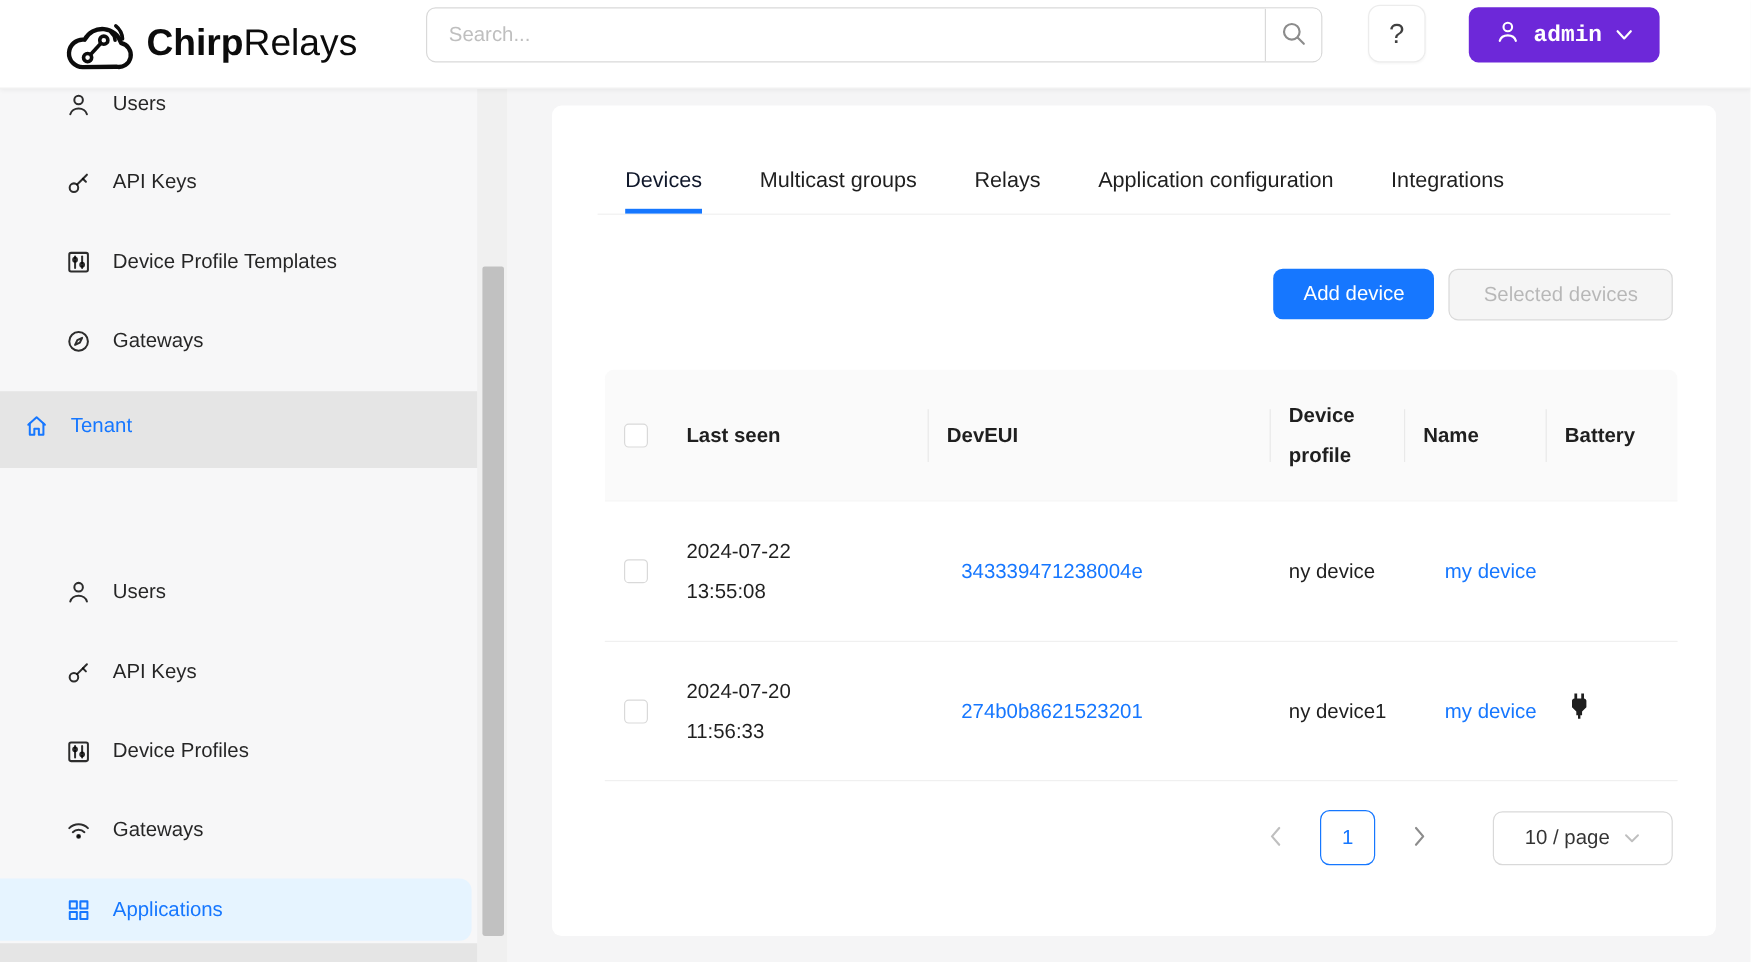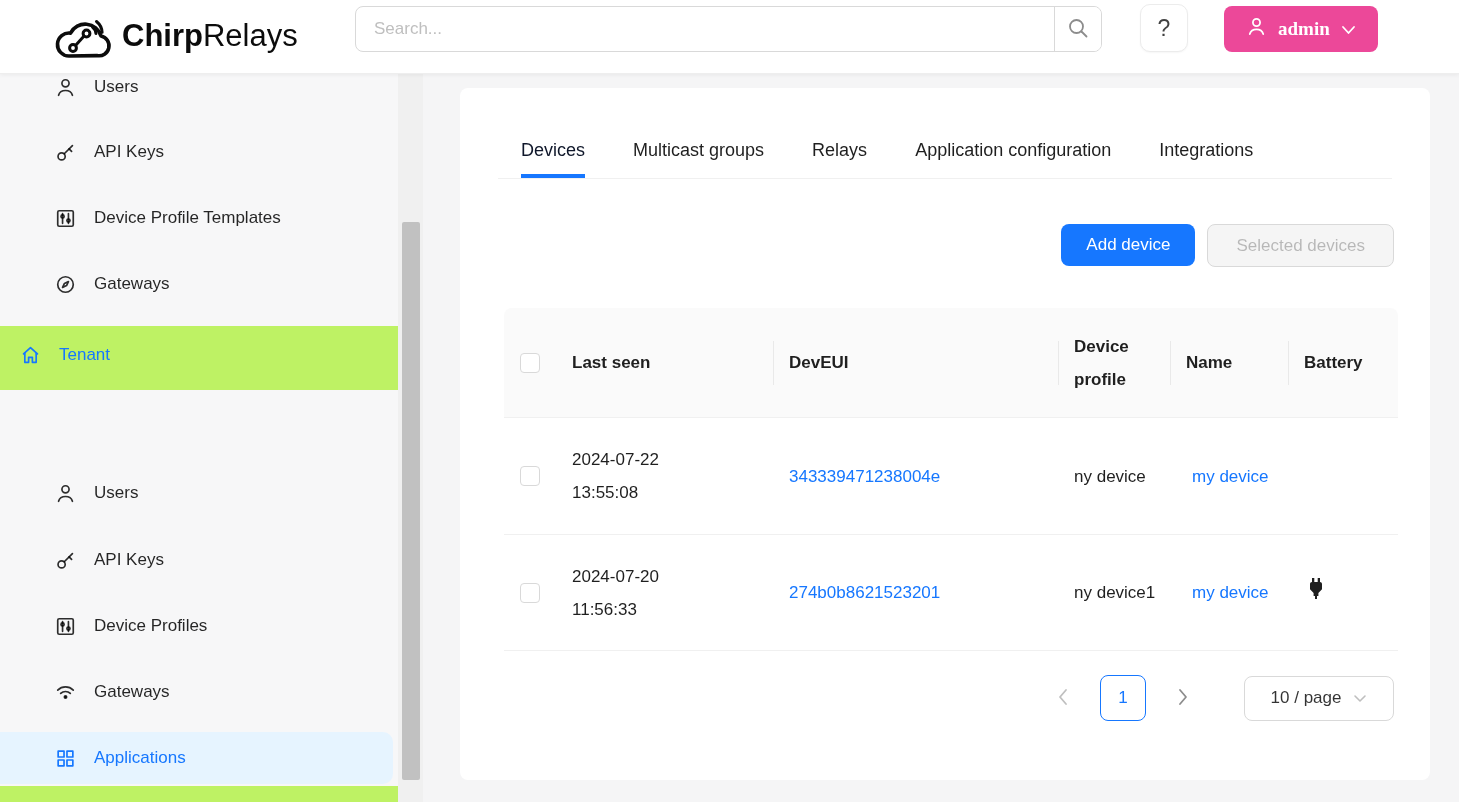--- a/index.html
+++ b/index.html
@@ -19,25 +19,25 @@
                   border:1px solid #d9d9d9; border-radius:8px; display:flex; background:#fff; overflow:hidden; }
   .search-input { flex:1; border:none; outline:none; font-size:17px; padding:0 18px;
                   color:rgba(0,0,0,0.88); background:transparent; font-family:"Liberation Sans",sans-serif; }
   .search-input::placeholder { color:#bfbfbf; }
   .search-btn { width:47px; border:none; border-left:1px solid #d9d9d9; background:#fff;
                 display:flex; align-items:center; justify-content:center; cursor:pointer; }
   .help-btn { position:absolute; left:1140px; top:4px; width:48px; height:48px; background:#fff;
               border:1px solid #ececec; border-radius:10px; box-shadow:0 1px 2px rgba(0,0,0,0.04);
               font-size:23px; color:rgba(0,0,0,0.75); display:flex; align-items:center; justify-content:center; cursor:pointer; }
   .admin-btn { position:absolute; left:1224px; top:6px; height:46px; padding:0 22px; border:none;
-               border-radius:8px; background:#ec4899; color:#fff; display:flex; align-items:center; gap:11px;
-               font-size:19px; font-weight:700; cursor:pointer; font-family:Liberation Serif, serif; }
+               border-radius:8px; background:#6d28d9; color:#fff; display:flex; align-items:center; gap:11px;
+               font-size:19px; font-weight:700; cursor:pointer; font-family:Liberation Mono, monospace; }
 
   
-  .sidebar { position:absolute; left:0; top:74px; width:398px; height:728px; background:#bef264; overflow:hidden; }
+  .sidebar { position:absolute; left:0; top:74px; width:398px; height:728px; background:#e5e5e5; overflow:hidden; }
   .side-block { position:absolute; left:0; width:398px; background:#f7f7f8; }
   .block1 { top:0; height:252px; }
   .block2 { top:316px; height:396px; }
   .side-item { position:absolute; left:0; width:398px; height:52px; display:flex; align-items:center;
                gap:18px; padding-left:55px; font-size:17px; color:rgba(0,0,0,0.85); cursor:pointer; }
   .side-item .ic { width:21px; height:21px; flex:0 0 21px; display:flex; align-items:center; justify-content:center; }
   .side-item.root { padding-left:20px; }
   .side-item.sel-blue { color:#1677ff; }
   .app-highlight { position:absolute; left:0; top:658px; width:393px; height:52px; background:#e6f4ff;
                    border-radius:0 10px 10px 0; }
@@ -70,21 +70,21 @@
   .cell  { display:flex; align-items:center; padding-left:16px; line-height:33px; }
   .c1 { width:52px;  justify-content:center; padding-left:0; }
   .c2 { width:217px; }
   .c3 { width:285px; }
   .c4 { width:118px; }
   .c5 { width:112px; }
   .c6 { width:110px; }
   .thead .cell { font-weight:600; color:rgba(0,0,0,0.88); position:relative; }
   .thead .sep::before { content:""; position:absolute; left:0; top:33px; width:1px; height:44px; background:#e9e9e9; }
   .checkbox { width:20px; height:20px; border:1.5px solid #d9d9d9; border-radius:4px; background:#fff; cursor:pointer; }
-  a.tlink { color:#1677ff; text-decoration:none; cursor:pointer; }
+  a.tlink { color:#1677ff; text-decoration:none; cursor:pointer;margin-left:12px; }
 
   .pagination { position:absolute; top:587px; right:36px; display:flex; align-items:center; gap:14px; }
   .pg-arrow { width:46px; height:46px; display:flex; align-items:center; justify-content:center; cursor:pointer; background:none; border:none; }
   .pg-page { width:46px; height:46px; border:1px solid #1677ff; border-radius:8px; color:#1677ff;
              font-size:17px; display:flex; align-items:center; justify-content:center; background:#fff; cursor:pointer; }
   .pg-select { margin-left:24px; width:150px; height:45px; border:1px solid #d9d9d9; border-radius:8px;
                display:flex; align-items:center; justify-content:center; gap:12px; font-size:17px;
                color:rgba(0,0,0,0.80); background:#fff; cursor:pointer; }
 </style>
 </head>

